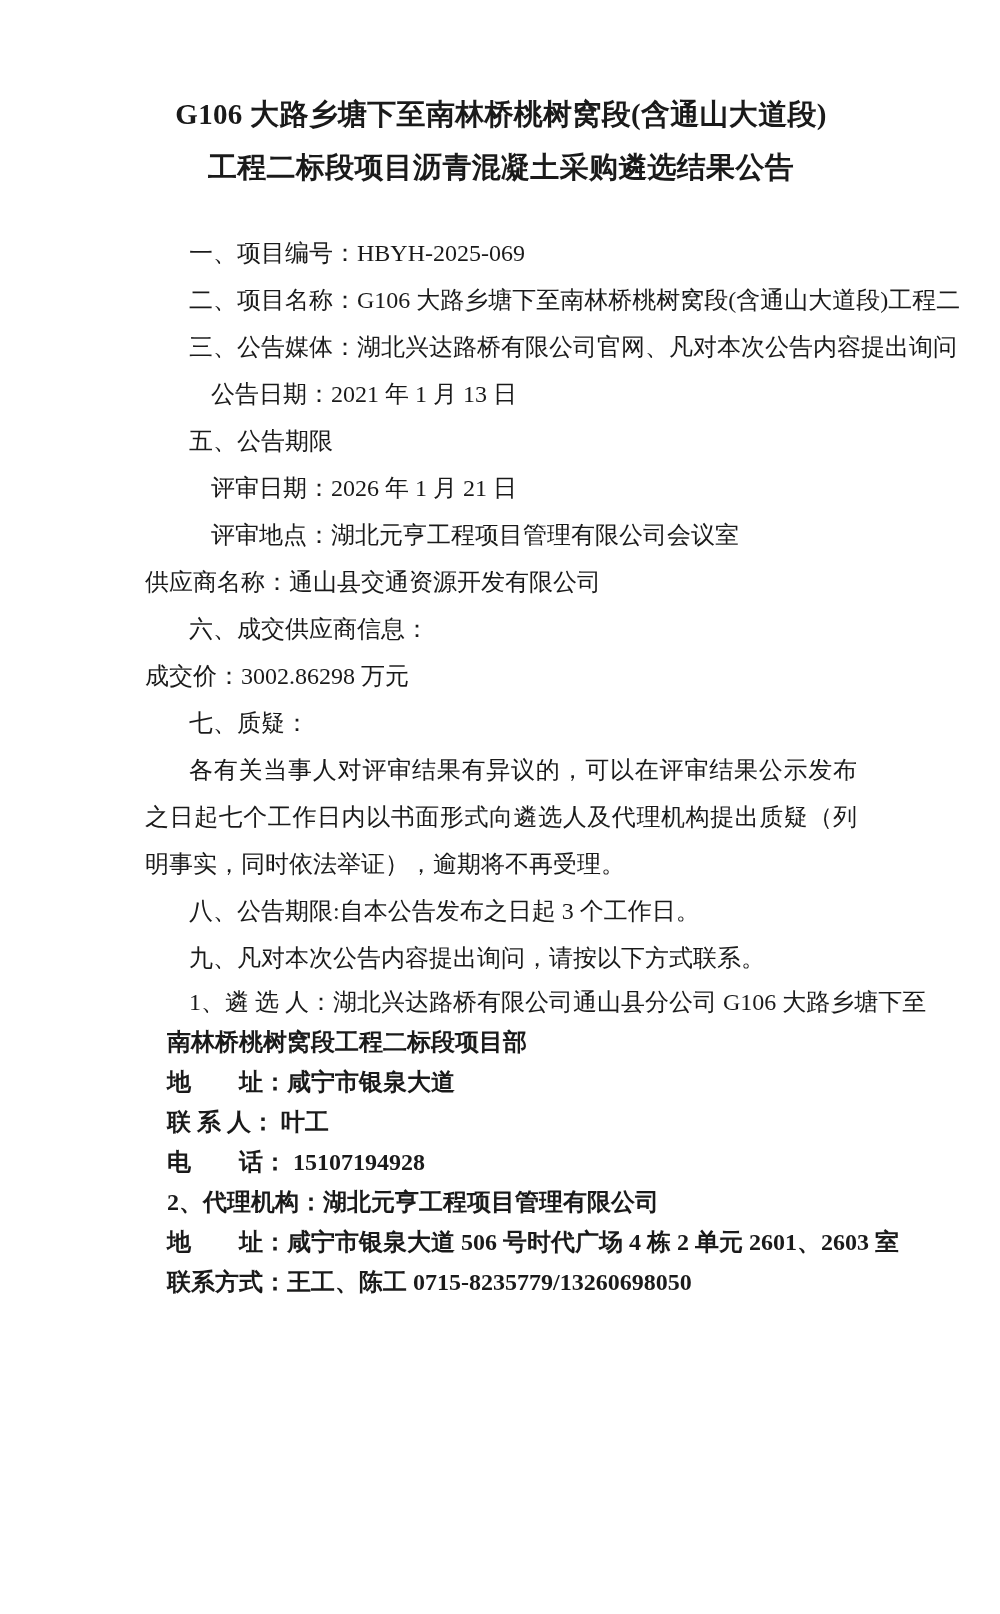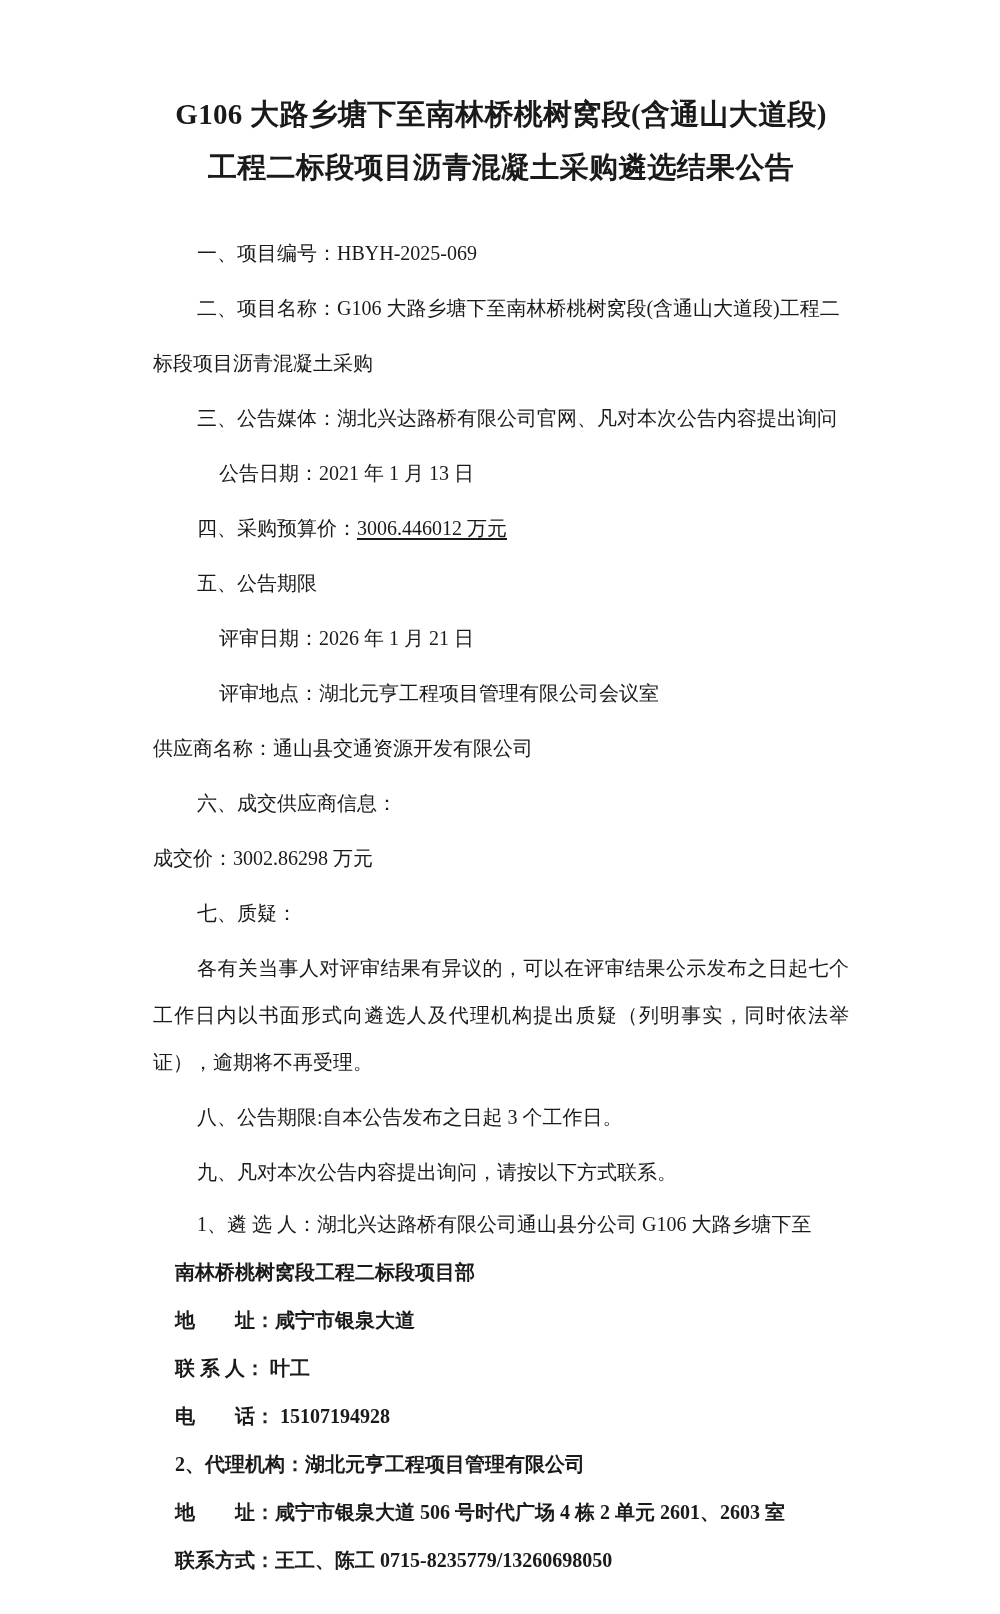--- a/index.html
+++ b/index.html
@@ -38,25 +38,25 @@
     line-height: 53px;
     letter-spacing: 0.3px;
     font-family: "Liberation Serif", "DejaVu Serif", serif;
   }
   .doc-title .tline { display: block; white-space: nowrap; }
 
   
   .body-block { margin-top: 36px; }
 
   .para {
-    font-size: 20px;
+    font-size: 24px;
     line-height: 47px;
     text-align: justify;
     text-justify: inter-ideograph;
-    margin: 8px;
+    margin: 0;
     white-space: pre-wrap;
   }
   .para.ind2 { text-indent: 0; padding-left: 44px; }
   .para.ind3 { text-indent: 0; padding-left: 66px; }
   .para.ind0 { padding-left: 0; }
   .para.nowrap { white-space: pre; }
 
   .para.wrapblock {
     padding-left: 0;
     text-indent: 44px;
@@ -88,26 +88,24 @@
     <h1 class="doc-title">
       <span class="tline">G106 大路乡塘下至南林桥桃树窝段(含通山大道段)</span>
       <span class="tline">工程二标段项目沥青混凝土采购遴选结果公告</span>
     </h1>
 
     <div class="body-block">
 
       <p class="para ind2 nowrap">一、项目编号：HBYH-2025-069</p>
 
       <p class="para ind2 nowrap">二、项目名称：G106 大路乡塘下至南林桥桃树窝段(含通山大道段)工程二</p>
-      <p class="para ind0 nowrap">标段项目沥青混凝土采购</p>
 
       <p class="para ind2 nowrap">三、公告媒体：湖北兴达路桥有限公司官网、凡对本次公告内容提出询问</p>
       <p class="para ind3 nowrap">公告日期：2021 年 1 月 13 日</p>
 
-      <p class="para ind2 nowrap"><span>四、采购预算价：</span><span class="ul">3006.446012 万元</span></p>
 
       <p class="para ind2 nowrap">五、公告期限</p>
       <p class="para ind3 nowrap">评审日期：2026 年 1 月 21 日</p>
       <p class="para ind3 nowrap">评审地点：湖北元亨工程项目管理有限公司会议室</p>
 
       <p class="para ind0 nowrap">供应商名称：通山县交通资源开发有限公司</p>
       <p class="para ind2 nowrap">六、成交供应商信息：</p>
       <p class="para ind0 nowrap">成交价：3002.86298 万元</p>
 
       <p class="para ind2 nowrap">七、质疑：</p>

